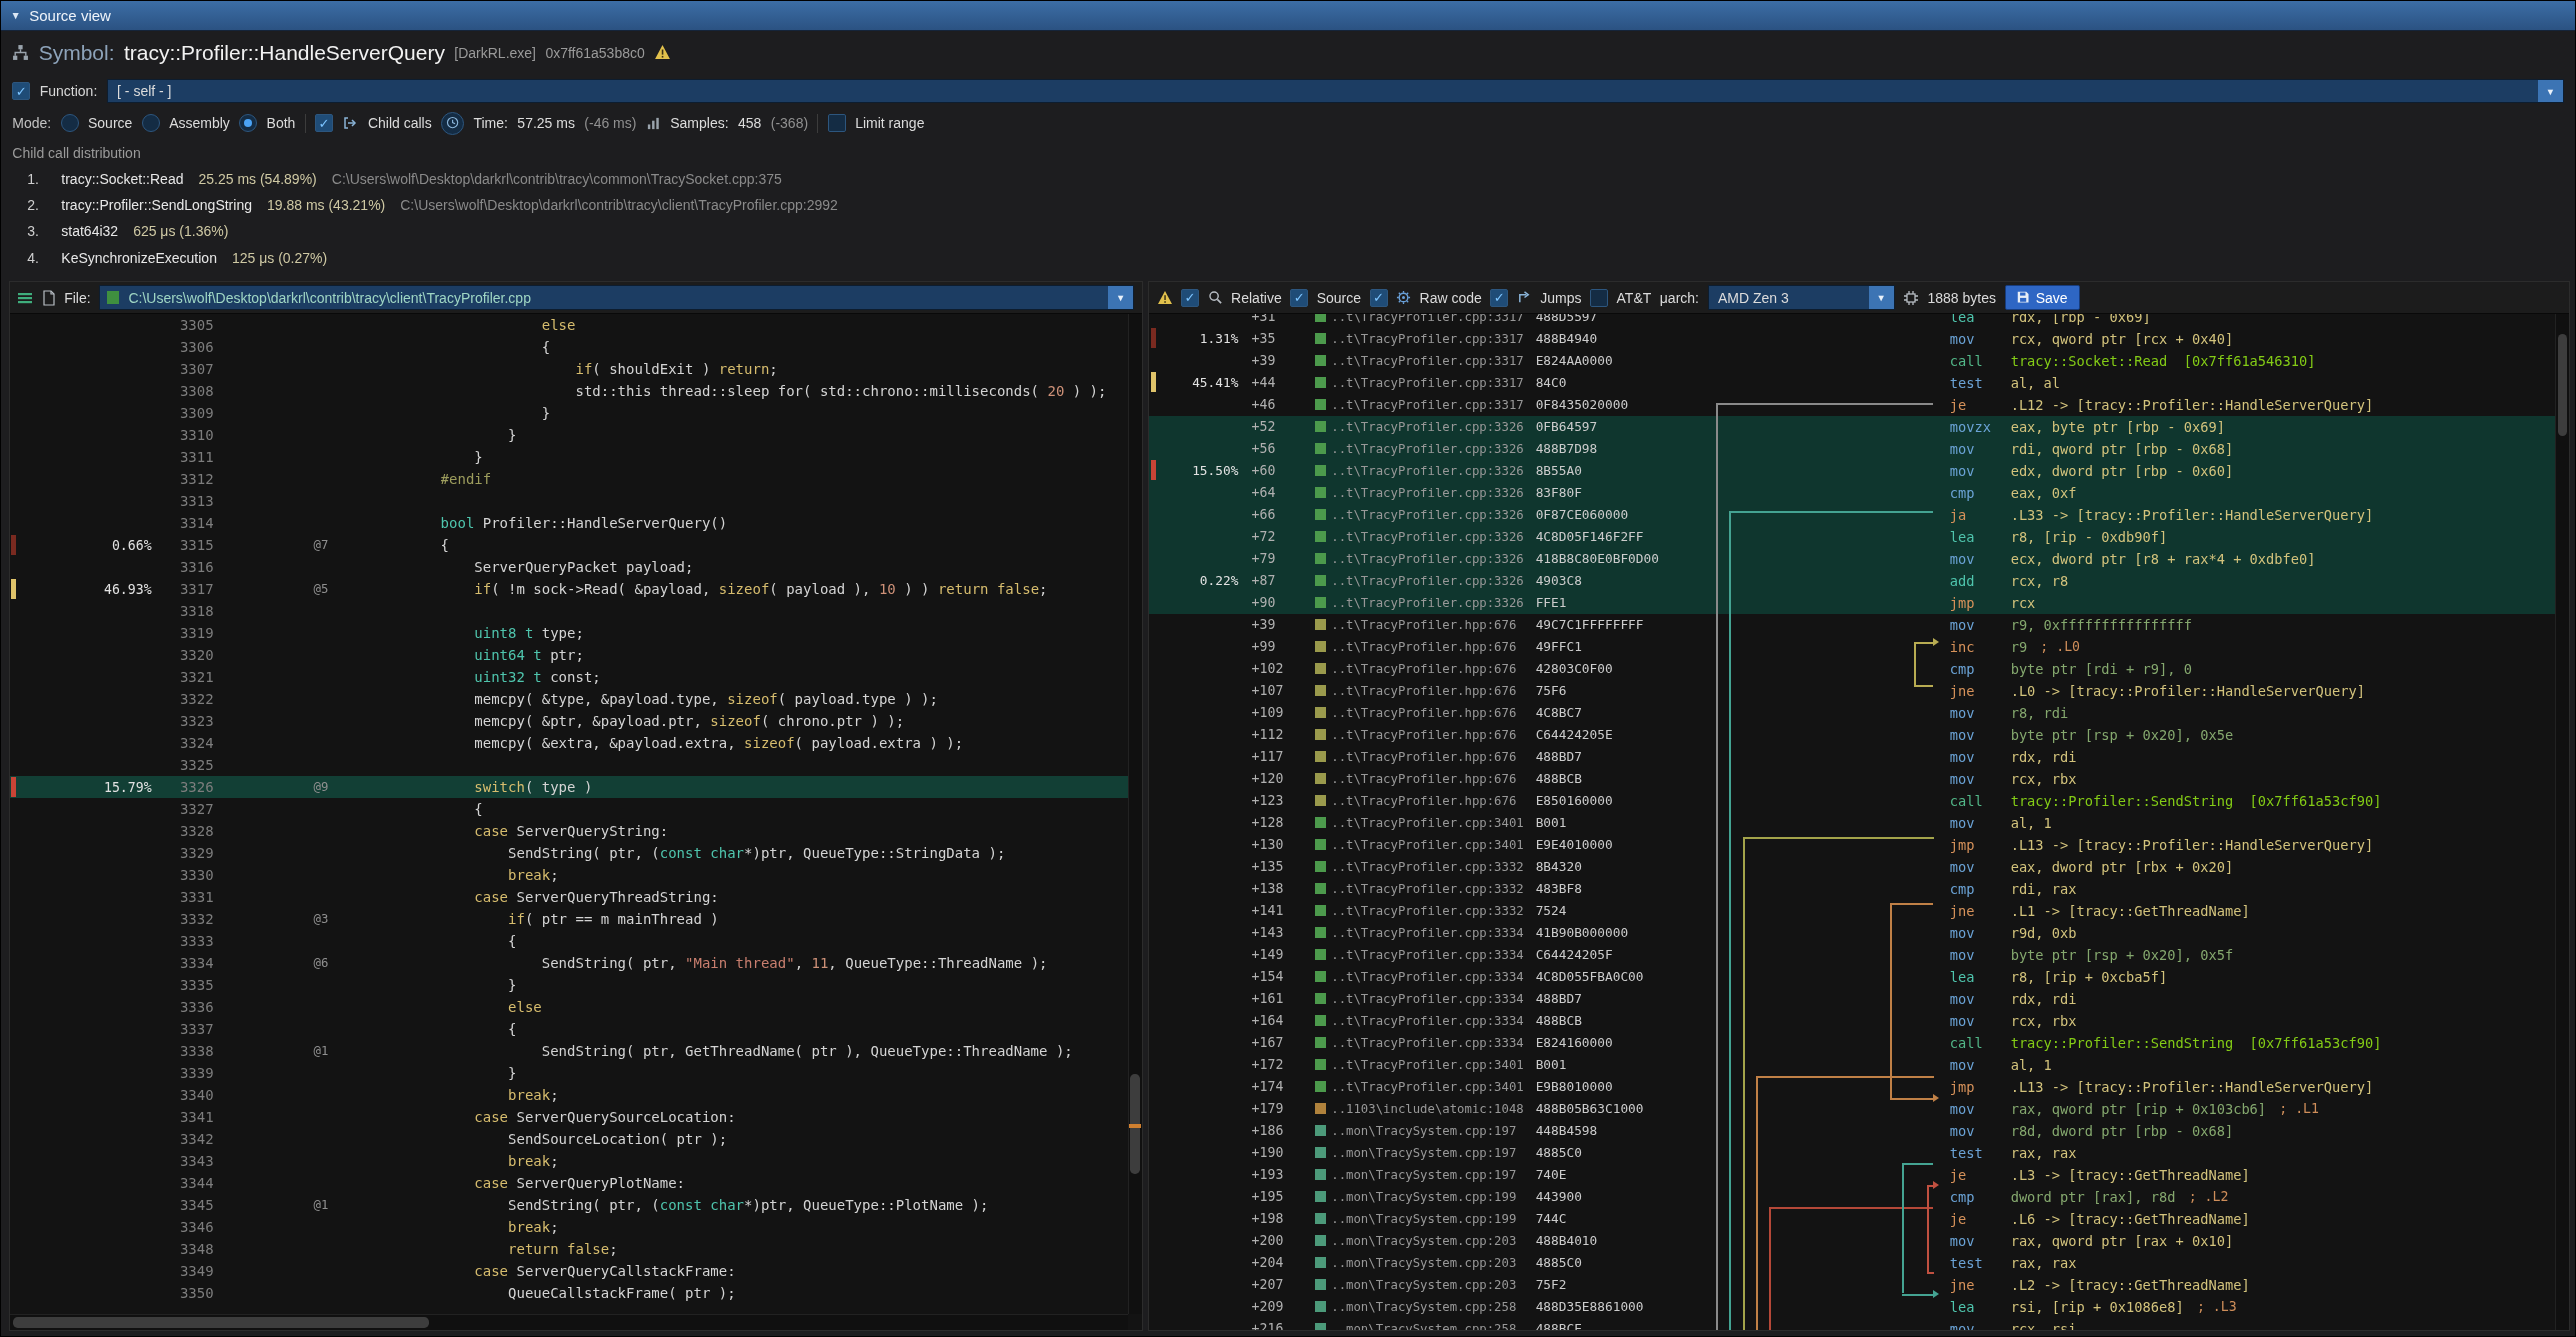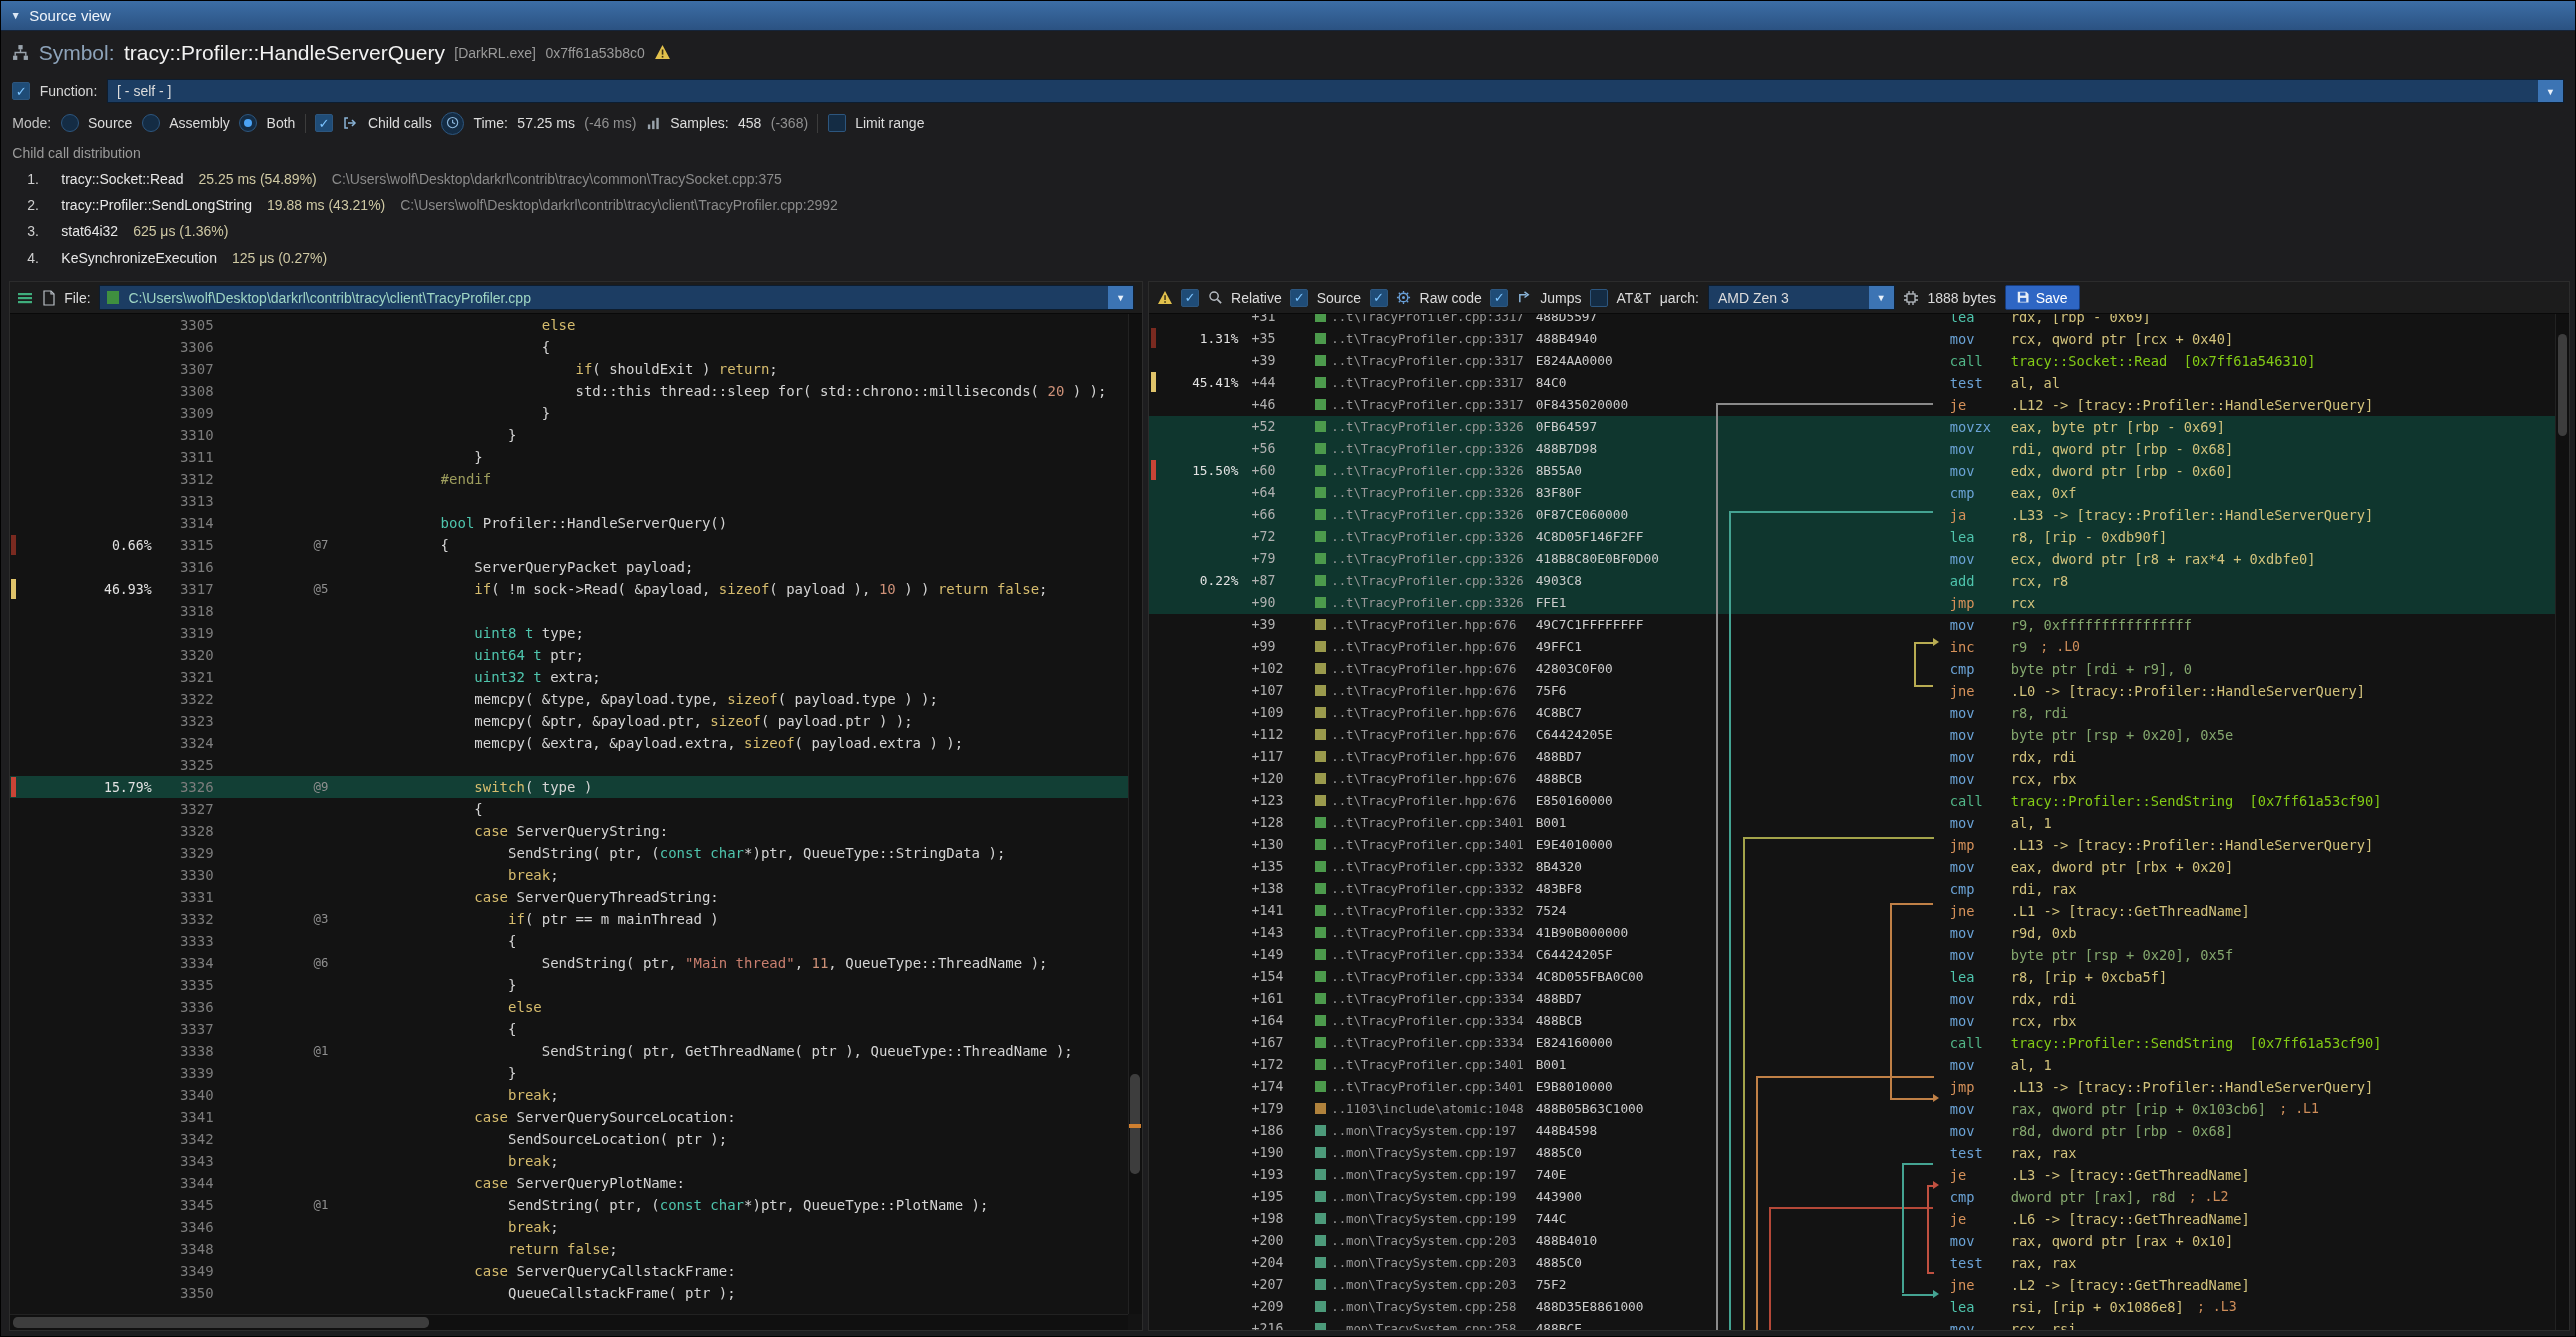--- a/index.html
+++ b/index.html
@@ -252,23 +252,23 @@
           <div class="src-row"><span class="src-pct"></span><span class="src-no">3311</span><span class="src-mark"></span><span class="src-code">    <span class="sg-p">}</span></span></div>
           <div class="src-row"><span class="src-pct"></span><span class="src-no">3312</span><span class="src-mark"></span><span class="src-code"><span class="sg-d">#endif</span></span></div>
           <div class="src-row"><span class="src-pct"></span><span class="src-no">3313</span><span class="src-mark"></span><span class="src-code"></span></div>
           <div class="src-row"><span class="src-pct"></span><span class="src-no">3314</span><span class="src-mark"></span><span class="src-code"><span class="sg-t">bool</span><span class="sg-p"> Profiler::HandleServerQuery()</span></span></div>
           <div class="src-row"><span class="pct-bar" style="background: rgb(122, 42, 32);"></span><span class="src-pct">0.66%</span><span class="src-no">3315</span><span class="src-mark">@7</span><span class="src-code"><span class="sg-p">{</span></span></div>
           <div class="src-row"><span class="src-pct"></span><span class="src-no">3316</span><span class="src-mark"></span><span class="src-code">    <span class="sg-p">ServerQueryPacket payload;</span></span></div>
           <div class="src-row"><span class="pct-bar" style="background: rgb(223, 195, 106);"></span><span class="src-pct">46.93%</span><span class="src-no">3317</span><span class="src-mark">@5</span><span class="src-code">    <span class="sg-k">if</span><span class="sg-p">( !m_sock-&gt;Read( &amp;payload, </span><span class="sg-k">sizeof</span><span class="sg-p">( payload ), </span><span class="sg-n">10</span><span class="sg-p"> ) ) </span><span class="sg-k">return</span><span class="sg-p"> </span><span class="sg-k">false</span><span class="sg-p">;</span></span></div>
           <div class="src-row"><span class="src-pct"></span><span class="src-no">3318</span><span class="src-mark"></span><span class="src-code">    </span></div>
           <div class="src-row"><span class="src-pct"></span><span class="src-no">3319</span><span class="src-mark"></span><span class="src-code">    <span class="sg-t">uint8_t</span><span class="sg-p"> type;</span></span></div>
           <div class="src-row"><span class="src-pct"></span><span class="src-no">3320</span><span class="src-mark"></span><span class="src-code">    <span class="sg-t">uint64_t</span><span class="sg-p"> ptr;</span></span></div>
-          <div class="src-row"><span class="src-pct"></span><span class="src-no">3321</span><span class="src-mark"></span><span class="src-code">    <span class="sg-t">uint32_t</span><span class="sg-p"> extra;</span></span></div>
+          <div class="src-row"><span class="src-pct"></span><span class="src-no">3321</span><span class="src-mark"></span><span class="src-code">    <span class="sg-t">uint32_t</span><span class="sg-p"> const;</span></span></div>
           <div class="src-row"><span class="src-pct"></span><span class="src-no">3322</span><span class="src-mark"></span><span class="src-code">    <span class="sg-p">memcpy( &amp;type, &amp;payload.type, </span><span class="sg-k">sizeof</span><span class="sg-p">( payload.type ) );</span></span></div>
-          <div class="src-row"><span class="src-pct"></span><span class="src-no">3323</span><span class="src-mark"></span><span class="src-code">    <span class="sg-p">memcpy( &amp;ptr, &amp;payload.ptr, </span><span class="sg-k">sizeof</span><span class="sg-p">( payload.ptr ) );</span></span></div>
+          <div class="src-row"><span class="src-pct"></span><span class="src-no">3323</span><span class="src-mark"></span><span class="src-code">    <span class="sg-p">memcpy( &amp;ptr, &amp;payload.ptr, </span><span class="sg-k">sizeof</span><span class="sg-p">( chrono.ptr ) );</span></span></div>
           <div class="src-row"><span class="src-pct"></span><span class="src-no">3324</span><span class="src-mark"></span><span class="src-code">    <span class="sg-p">memcpy( &amp;extra, &amp;payload.extra, </span><span class="sg-k">sizeof</span><span class="sg-p">( payload.extra ) );</span></span></div>
           <div class="src-row"><span class="src-pct"></span><span class="src-no">3325</span><span class="src-mark"></span><span class="src-code">    </span></div>
           <div class="src-row hl"><span class="pct-bar" style="background: rgb(200, 68, 54);"></span><span class="src-pct">15.79%</span><span class="src-no">3326</span><span class="src-mark">@9</span><span class="src-code">    <span class="sg-k">switch</span><span class="sg-p">( type )</span></span></div>
           <div class="src-row"><span class="src-pct"></span><span class="src-no">3327</span><span class="src-mark"></span><span class="src-code">    <span class="sg-p">{</span></span></div>
           <div class="src-row"><span class="src-pct"></span><span class="src-no">3328</span><span class="src-mark"></span><span class="src-code">    <span class="sg-k">case</span><span class="sg-p"> ServerQueryString:</span></span></div>
           <div class="src-row"><span class="src-pct"></span><span class="src-no">3329</span><span class="src-mark"></span><span class="src-code">        <span class="sg-p">SendString( ptr, (</span><span class="sg-t">const char</span><span class="sg-p">*)ptr, QueueType::StringData );</span></span></div>
           <div class="src-row"><span class="src-pct"></span><span class="src-no">3330</span><span class="src-mark"></span><span class="src-code">        <span class="sg-k">break</span><span class="sg-p">;</span></span></div>
           <div class="src-row"><span class="src-pct"></span><span class="src-no">3331</span><span class="src-mark"></span><span class="src-code">    <span class="sg-k">case</span><span class="sg-p"> ServerQueryThreadString:</span></span></div>
           <div class="src-row"><span class="src-pct"></span><span class="src-no">3332</span><span class="src-mark">@3</span><span class="src-code">        <span class="sg-k">if</span><span class="sg-p">( ptr == m_mainThread )</span></span></div>
           <div class="src-row"><span class="src-pct"></span><span class="src-no">3333</span><span class="src-mark"></span><span class="src-code">        <span class="sg-p">{</span></span></div>

